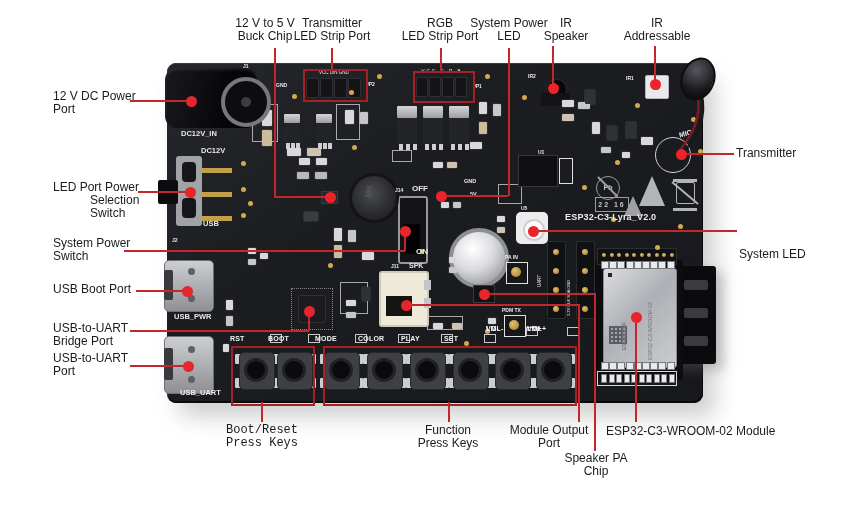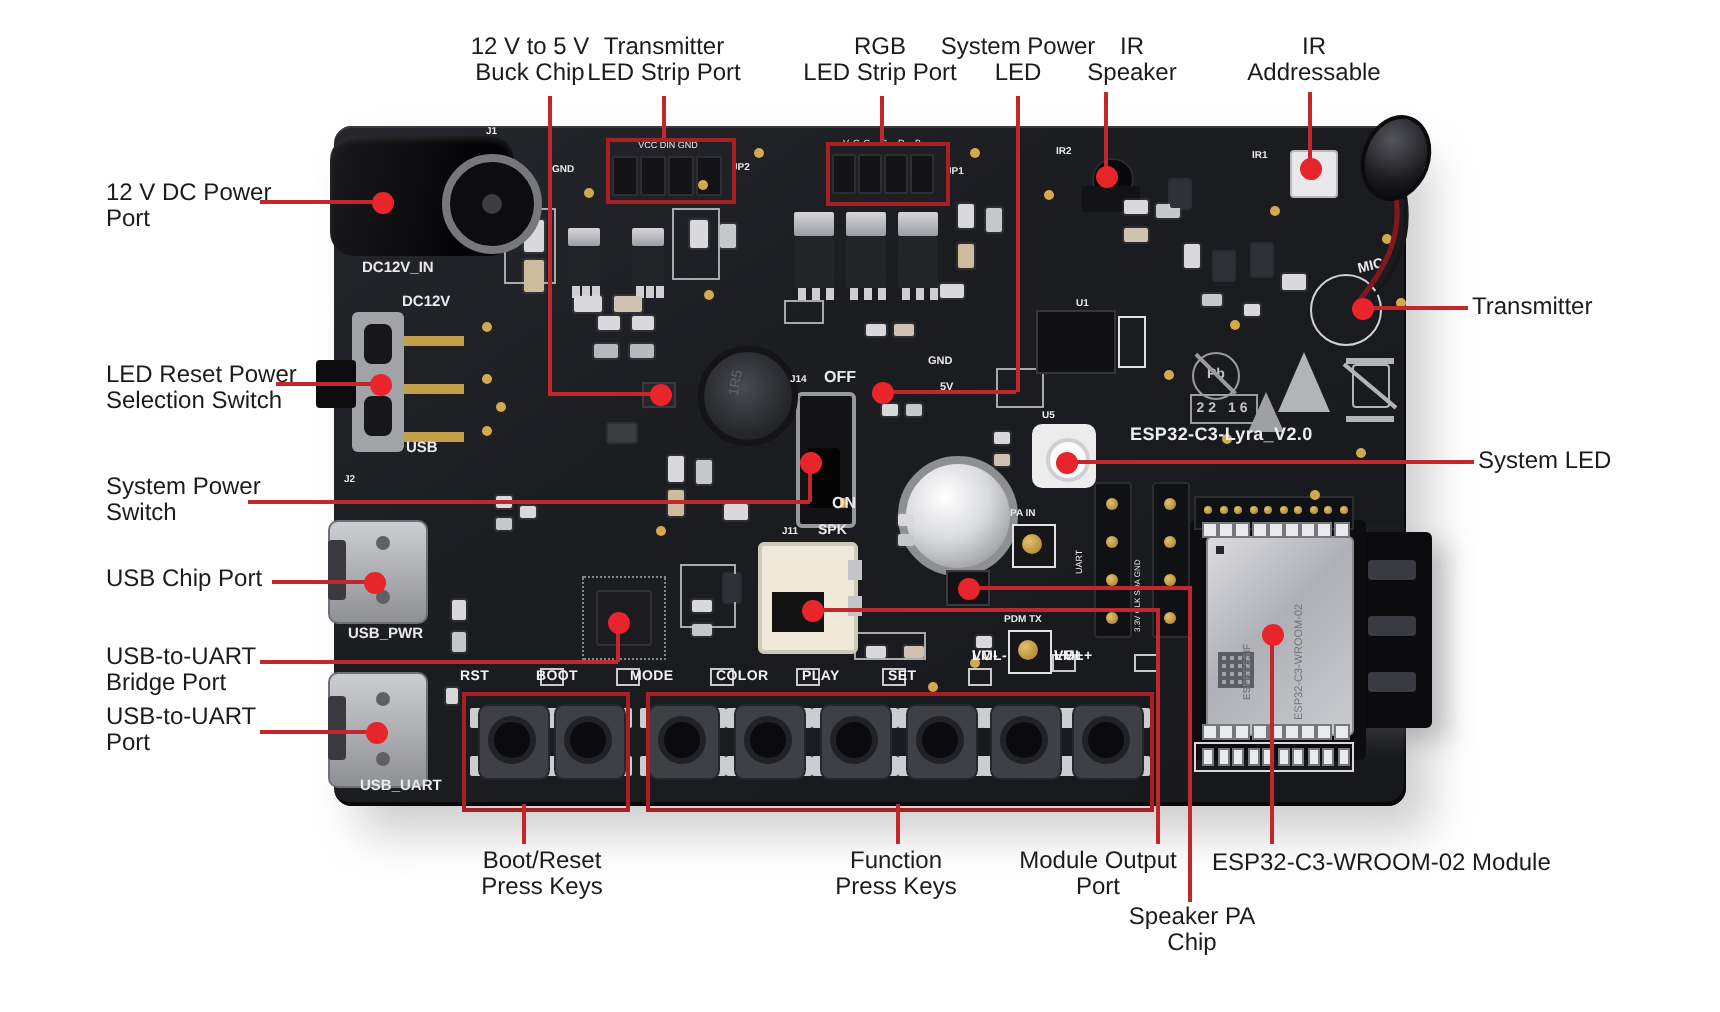--- a/index.html
+++ b/index.html
@@ -452,34 +452,34 @@
       </div>
       <div class="lead gen" style="left: 654px; top: 46px; width: 2px; height: 34px;"></div>
       <div class="red-dot gen" style="left: 649.5px; top: 78.5px;"></div>
       <div class="ann-label gen" style="left: 53px; top: 90px; width: 95px; text-align: left;">
         <div class="ann-line gen" style="position: static;">12 V DC Power</div>
         <div class="ann-line gen" style="position: static;">Port</div>
       </div>
       <div class="lead gen" style="left: 130px; top: 100px; width: 57px; height: 2px;"></div>
       <div class="red-dot gen" style="left: 185.5px; top: 95.5px;"></div>
       <div class="ann-label gen" style="left: 53px; top: 181px; width: 105px; text-align: left;">
-        <div class="ann-line gen" style="position: static;">LED Reset Power</div>
-        <div class="ann-line gen" style="position: static;">Selection Switch</div>
+        <div class="ann-line gen" style="position: static;">LED Port Power</div>
+        <div class="ann-line gen" style="position: static; margin-left: 37px;">Selection Switch</div>
       </div>
       <div class="lead gen" style="left: 138px; top: 191px; width: 49px; height: 2px;"></div>
       <div class="red-dot gen" style="left: 184.5px; top: 186.5px;"></div>
       <div class="ann-label gen" style="left: 53px; top: 237px; width: 95px; text-align: left;">
         <div class="ann-line gen" style="position: static;">System Power</div>
         <div class="ann-line gen" style="position: static;">Switch</div>
       </div>
       <div class="lead gen" style="left: 124px; top: 250px; width: 281px; height: 2px;"></div>
       <div class="lead gen" style="left: 404px; top: 233px; width: 2px; height: 18px;"></div>
       <div class="red-dot gen" style="left: 399.5px; top: 225.5px;"></div>
       <div class="ann-label gen" style="left: 53px; top: 283px; width: 95px; text-align: left;">
-        <div class="ann-line gen" style="position: static;">USB Chip Port</div>
+        <div class="ann-line gen" style="position: static;">USB Boot Port</div>
       </div>
       <div class="lead gen" style="left: 136px; top: 290px; width: 47px; height: 2px;"></div>
       <div class="red-dot gen" style="left: 181.5px; top: 285.5px;"></div>
       <div class="ann-label gen" style="left: 53px; top: 322px; width: 95px; text-align: left;">
         <div class="ann-line gen" style="position: static;">USB-to-UART</div>
         <div class="ann-line gen" style="position: static;">Bridge Port</div>
       </div>
       <div class="lead gen" style="left: 130px; top: 330px; width: 179px; height: 2px;"></div>
       <div class="lead gen" style="left: 308px; top: 314px; width: 2px; height: 17px;"></div>
       <div class="red-dot gen" style="left: 303.5px; top: 305.5px;"></div>
@@ -488,25 +488,25 @@
         <div class="ann-line gen" style="position: static;">Port</div>
       </div>
       <div class="lead gen" style="left: 130px; top: 365px; width: 54px; height: 2px;"></div>
       <div class="red-dot gen" style="left: 182.5px; top: 360.5px;"></div>
       <div class="ann-label gen" style="left: 736px; top: 147px; width: 80px; text-align: left;">
         <div class="ann-line gen" style="position: static;">Transmitter</div>
       </div>
       <div class="lead gen" style="left: 685px; top: 153px; width: 49px; height: 2px;"></div>
       <div class="red-dot gen" style="left: 675.5px; top: 148.5px;"></div>
       <div class="ann-label gen" style="left: 739px; top: 224px; width: 80px; text-align: left;">
-        <div class="ann-line gen" style="position: static;">System LED</div>
+        <div class="ann-line gen" style="position: static; margin-top: 24px;">System LED</div>
       </div>
       <div class="lead gen" style="left: 537px; top: 230px; width: 200px; height: 2px;"></div>
       <div class="red-dot gen" style="left: 527.5px; top: 225.5px;"></div>
-      <div class="ann-label gen" style="left: 226px; top: 424px; width: 90px; text-align: center;">
+      <div class="ann-label gen" style="left: 226px; top: 424px; width: 90px; text-align: left; font-family: Liberation Mono, monospace;">
         <div class="ann-line gen" style="position: static;">Boot/Reset</div>
         <div class="ann-line gen" style="position: static;">Press Keys</div>
       </div>
       <div class="lead gen" style="left: 261px; top: 402px; width: 2px; height: 20px;"></div>
       <div class="red-box gen" style="left: 231px; top: 346px; width: 80px; height: 56px;"></div>
       <div class="ann-label gen" style="left: 403px; top: 424px; width: 90px; text-align: center;">
         <div class="ann-line gen" style="position: static;">Function</div>
         <div class="ann-line gen" style="position: static;">Press Keys</div>
       </div>
       <div class="lead gen" style="left: 448px; top: 402px; width: 2px; height: 20px;"></div>

